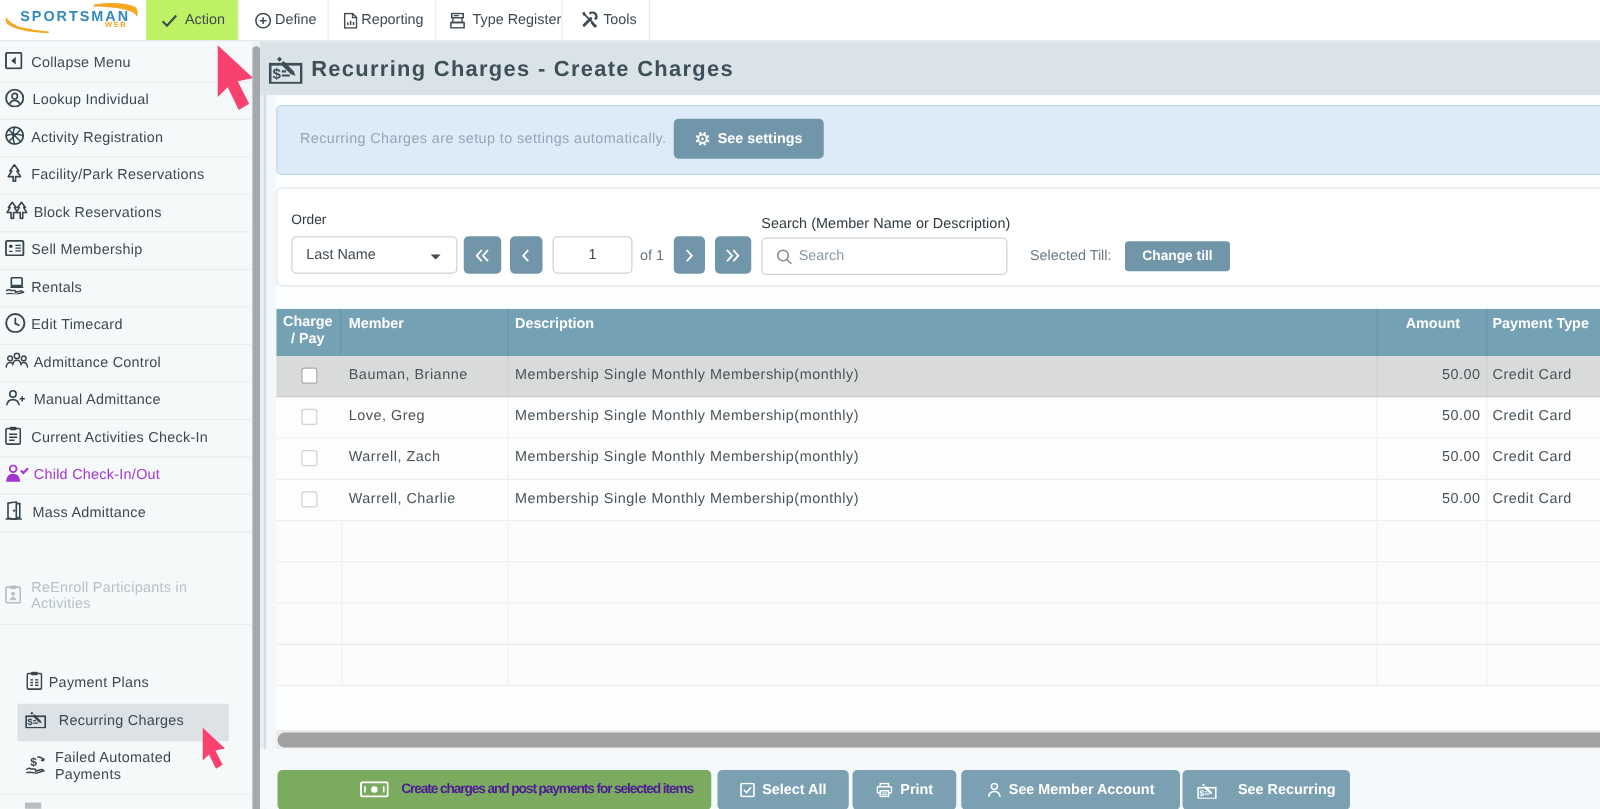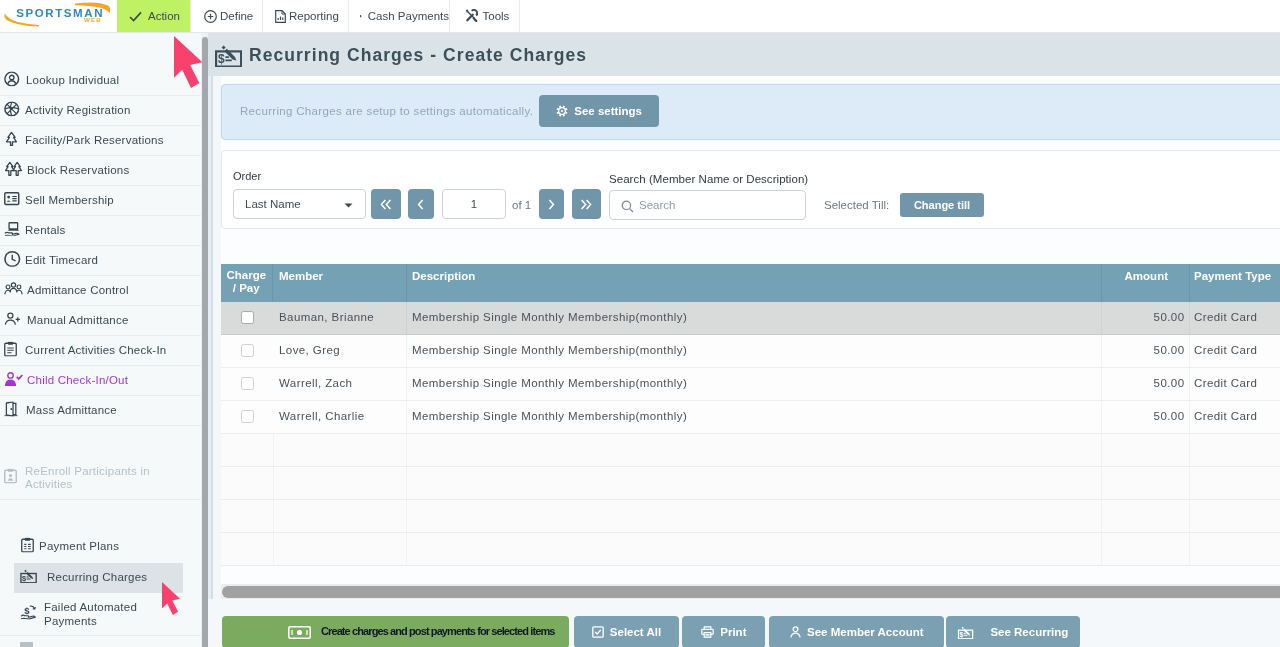--- a/index.html
+++ b/index.html
@@ -86,21 +86,21 @@
 <div class="inputbox" style="left:609px;top:190px;width:197px;height:30px">
   <span style="position:absolute;left:11px;top:8px"><svg width="13" height="13" viewBox="0 0 13 13" style="">
         <circle cx="5.4" cy="5.4" r="4.2" fill="none" stroke="#818c95" stroke-width="1.3"></circle>
         <path d="M8.6 8.6 L12 12" stroke="#818c95" stroke-width="1.3"></path>
       </svg></span>
   <span style="position:absolute;left:29px;top:8px;font-size:11.5px;color:#8d9aa5">Search</span>
 </div>
 <span class="label" style="left:824px;top:199px;color:#6c7a84;font-size:11.5px">Selected Till:</span>
 <div class="btn" style="left:900px;top:193px;width:84px;height:24px;font-size:11px;border-radius:3px">Change till</div>
 
-<div style="position:absolute;left:221px;top:264px;width:1059px;height:302px;overflow:hidden">
+<div style="position:absolute;left:221px;top:247px;width:1059px;height:302px;overflow:hidden">
     <div class="thead" style="width:1108px">
 <div style="position:absolute;left:0;top:0;width:51.5px;height:38px;border-right:1px solid #6b96aa;text-align:center;padding-top:5px;line-height:13px">Charge<br>/ Pay</div>
 <div style="position:absolute;left:58px;top:6px">Member</div>
 <div style="position:absolute;left:185px;top:0;height:38px;border-left:1px solid #6b96aa"></div>
 <div style="position:absolute;left:191px;top:6px">Description</div>
 <div style="position:absolute;left:880px;top:0;height:38px;border-left:1px solid #6b96aa"></div>
 <div style="position:absolute;left:880px;top:6px;width:67px;text-align:right">Amount</div>
 <div style="position:absolute;left:968px;top:0;height:38px;border-left:1px solid #6b96aa"></div>
 <div style="position:absolute;left:973px;top:6px">Payment Type</div>
 </div>
@@ -172,21 +172,21 @@
 <div style="position:absolute;left:51.5px;top:0;height:32px;border-left:1px solid #f0f1f1"></div>
 <div style="position:absolute;left:185px;top:0;height:32px;border-left:1px solid #f0f1f1"></div>
 <div style="position:absolute;left:880px;top:0;height:32px;border-left:1px solid #f0f1f1"></div>
 <div style="position:absolute;left:968px;top:0;height:32px;border-left:1px solid #f0f1f1"></div>
 </div>
   </div>
 
 <div style="position:absolute;left:208px;top:599px;width:1072px;height:48px;background:#f4f8fb"></div>
 <div style="position:absolute;left:221px;top:584px;width:1059px;height:15px;background:#ececec"></div>
 <div style="position:absolute;left:222px;top:585.5px;width:1058px;height:12px;background:#a1a1a1;border-radius:6px 0 0 6px"></div>
-<div style="position:absolute;left:222px;top:616px;width:346.5px;height:32px;background:#7bab5e;border-radius:4px;color:#0f172a;font-weight:bold">
+<div style="position:absolute;left:222px;top:616px;width:346.5px;height:32px;background:#7bab5e;border-radius:4px;color:#4c1d95;font-weight:bold">
   <span style="position:absolute;left:66px;top:9px"><svg width="23" height="13" viewBox="0 0 23 13" style="">
         <rect x="0.8" y="0.8" width="21.4" height="11.4" rx="1.5" fill="none" stroke="#fff" stroke-width="1.5"></rect>
         <circle cx="11.5" cy="6.5" r="2.6" fill="#fff"></circle>
         <path d="M4 4 L4 9 M19 4 L19 9" stroke="#fff" stroke-width="1.3"></path>
       </svg></span>
   <span style="position:absolute;left:99px;top:9px;font-size:11px;letter-spacing:-0.9px;white-space:nowrap">Create charges and post payments for selected items</span>
 </div>
 <div class="btn bbtn" style="left:574px;top:616px;width:105px;height:32px">
     <svg width="12" height="12" viewBox="0 0 12 12" style="">
       <rect x="0.8" y="0.8" width="10.4" height="10.4" rx="1" fill="none" stroke="#fff" stroke-width="1.3"></rect>
@@ -249,35 +249,42 @@
       </svg>
       <span style="margin-left:3px">Reporting</span>
     </div>
 <div class="tab" style="left:349px;width:101px;padding-left:11px">
       <svg width="12" height="13" viewBox="0 0 12 13" style="">
         <rect x="1.4" y="0.8" width="9.2" height="3.4" fill="none" stroke="#3e4a52" stroke-width="1.2"></rect>
         <path d="M2.6 4.2 L2 8 L10 8 L9.4 4.2" fill="none" stroke="#3e4a52" stroke-width="1.1"></path>
         <rect x="0.7" y="8" width="10.6" height="4.3" fill="none" stroke="#3e4a52" stroke-width="1.2"></rect>
         <path d="M3 2.5 L7 2.5" stroke="#3e4a52" stroke-width="1"></path>
       </svg>
-      <span style="margin-left:6px">Cash Payments</span>
+      <span style="margin-left:6px">Type Register</span>
     </div>
 <div class="tab" style="left:450px;width:70px;padding-left:15px">
       <svg width="13.5" height="13.5" viewBox="0 0 13 13" style="">
         <path d="M2.2 10.8 L7.4 5.6" stroke="#3e4a52" stroke-width="2.2" stroke-linecap="round"></path>
         <path d="M6.4 1.8 A3.0 3.0 0 1 1 10.8 6.2" fill="none" stroke="#3e4a52" stroke-width="1.8"></path>
         <circle cx="11.3" cy="5.4" r="1.0" fill="#3e4a52"></circle>
         <path d="M2.4 2.4 L9.2 9.2" stroke="#3e4a52" stroke-width="1.4"></path>
         <path d="M0.8 1.0 L2.6 0.4 L3.4 2.6 L1.6 3.4 Z" fill="#3e4a52"></path>
         <path d="M8.4 7.8 L11.6 10.6 Q12.6 11.8 11.4 12.4 Q10.2 13 9.4 11.8 L7.2 9.0 Z" fill="#3e4a52"></path>
       </svg>
       <span style="margin-left:4px">Tools</span>
     </div>
   </div>
 <div id="sidebar">
+    <div class="srow " style="top:3px">
+      <span class="ic"><svg width="14" height="14" viewBox="0 0 13 13" style="">
+          <rect x="0.75" y="0.75" width="11.5" height="11.5" rx="1" fill="none" stroke="#37454e" stroke-width="1.4"></rect>
+          <path d="M8 3.6 L4.6 6.5 L8 9.4 Z" fill="#37454e"></path>
+        </svg></span>
+      <span class="tx" style="left:25px">Collapse Menu</span>
+    </div>
 <div class="srow " style="top:33px">
       <span class="ic"><svg width="15.5" height="15.5" viewBox="0 0 14 14" style="">
           <circle cx="7" cy="7" r="6.2" fill="none" stroke="#37454e" stroke-width="1.3"></circle>
           <circle cx="7" cy="5.6" r="2" fill="none" stroke="#37454e" stroke-width="1.2"></circle>
           <path d="M3.4 11.2 Q4.5 8.6 7 8.6 Q9.5 8.6 10.6 11.2" fill="none" stroke="#37454e" stroke-width="1.2"></path>
         </svg></span>
       <span class="tx" style="left:26px">Lookup Individual</span>
     </div>
 <div class="srow " style="top:63px">
       <span class="ic"><svg width="15.5" height="15.5" viewBox="0 0 14 14" style="">

